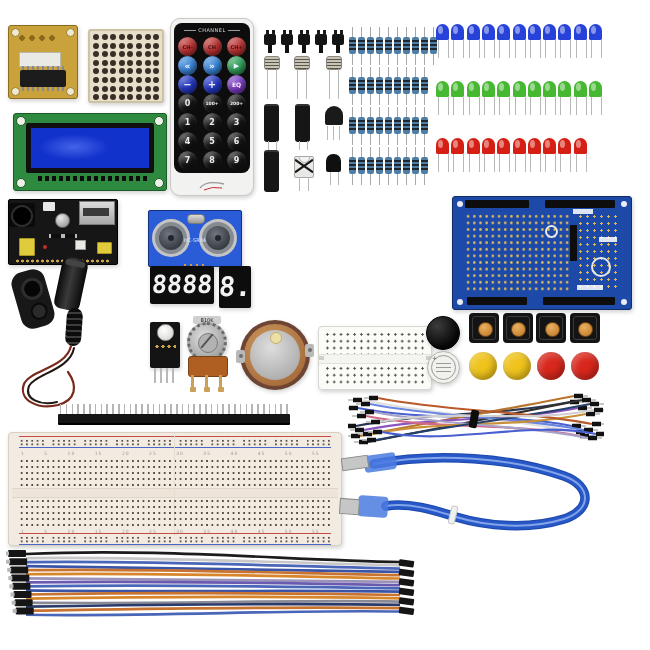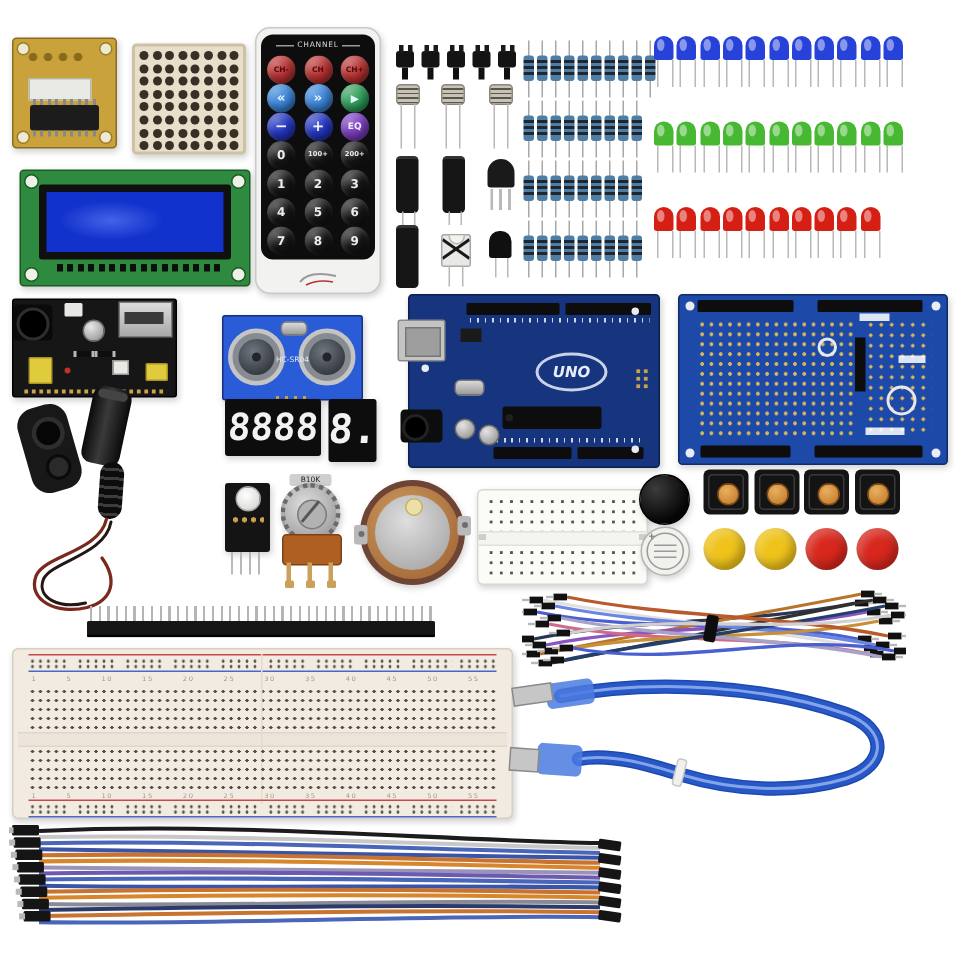--- a/index.html
+++ b/index.html
@@ -753,40 +753,20 @@
       <div class="eye" style="left:50px"></div>
       <div class="xtal"></div>
       <div class="hclabel">HC-SR04</div>
     </div>
     <div class="pins"></div>
   </div>
 
   <div class="abs shadow" id="seg4"><span>8888</span></div>
   <div class="abs shadow" id="seg1"><span>8.</span></div>
 
-  <div class="abs shadow" id="uno">
-    <div class="hdr" style="left:38px;top:5px;width:62px"></div>
-    <div class="hdr" style="left:104px;top:5px;width:57px"></div>
-    <div class="hdr" style="left:56px;top:101px;width:52px"></div>
-    <div class="hdr" style="left:112px;top:101px;width:44px"></div>
-    <div class="silk" style="left:40px;top:15px;width:120px"></div>
-    <div class="silk" style="left:58px;top:95px;width:98px"></div>
-    <div class="usbb"></div>
-    <div class="jack"></div>
-    <div class="reg"></div>
-    <div class="oval">UNO</div>
-    <div class="xtal"></div>
-    <div class="ecap" style="left:30px;top:82px"></div>
-    <div class="ecap" style="left:46px;top:86px"></div>
-    <div class="dip"></div>
-    <div class="icsp"></div>
-    <div class="hole" style="left:148px;top:8px"></div>
-    <div class="hole" style="left:148px;top:100px"></div>
-    <div class="hole" style="left:8px;top:46px"></div>
-  </div>
 
   <div class="abs shadow" id="shield">
     <div class="proto"></div>
     <div class="side"></div>
     <div class="hdr" style="left:12px;top:3px;width:64px"></div>
     <div class="hdr" style="left:92px;top:3px;width:70px"></div>
     <div class="hdr" style="left:14px;top:100px;width:60px"></div>
     <div class="hdr" style="left:90px;top:100px;width:72px"></div>
     <div class="vhdr"></div>
     <div class="wrect" style="left:120px;top:12px;width:20px"></div>

